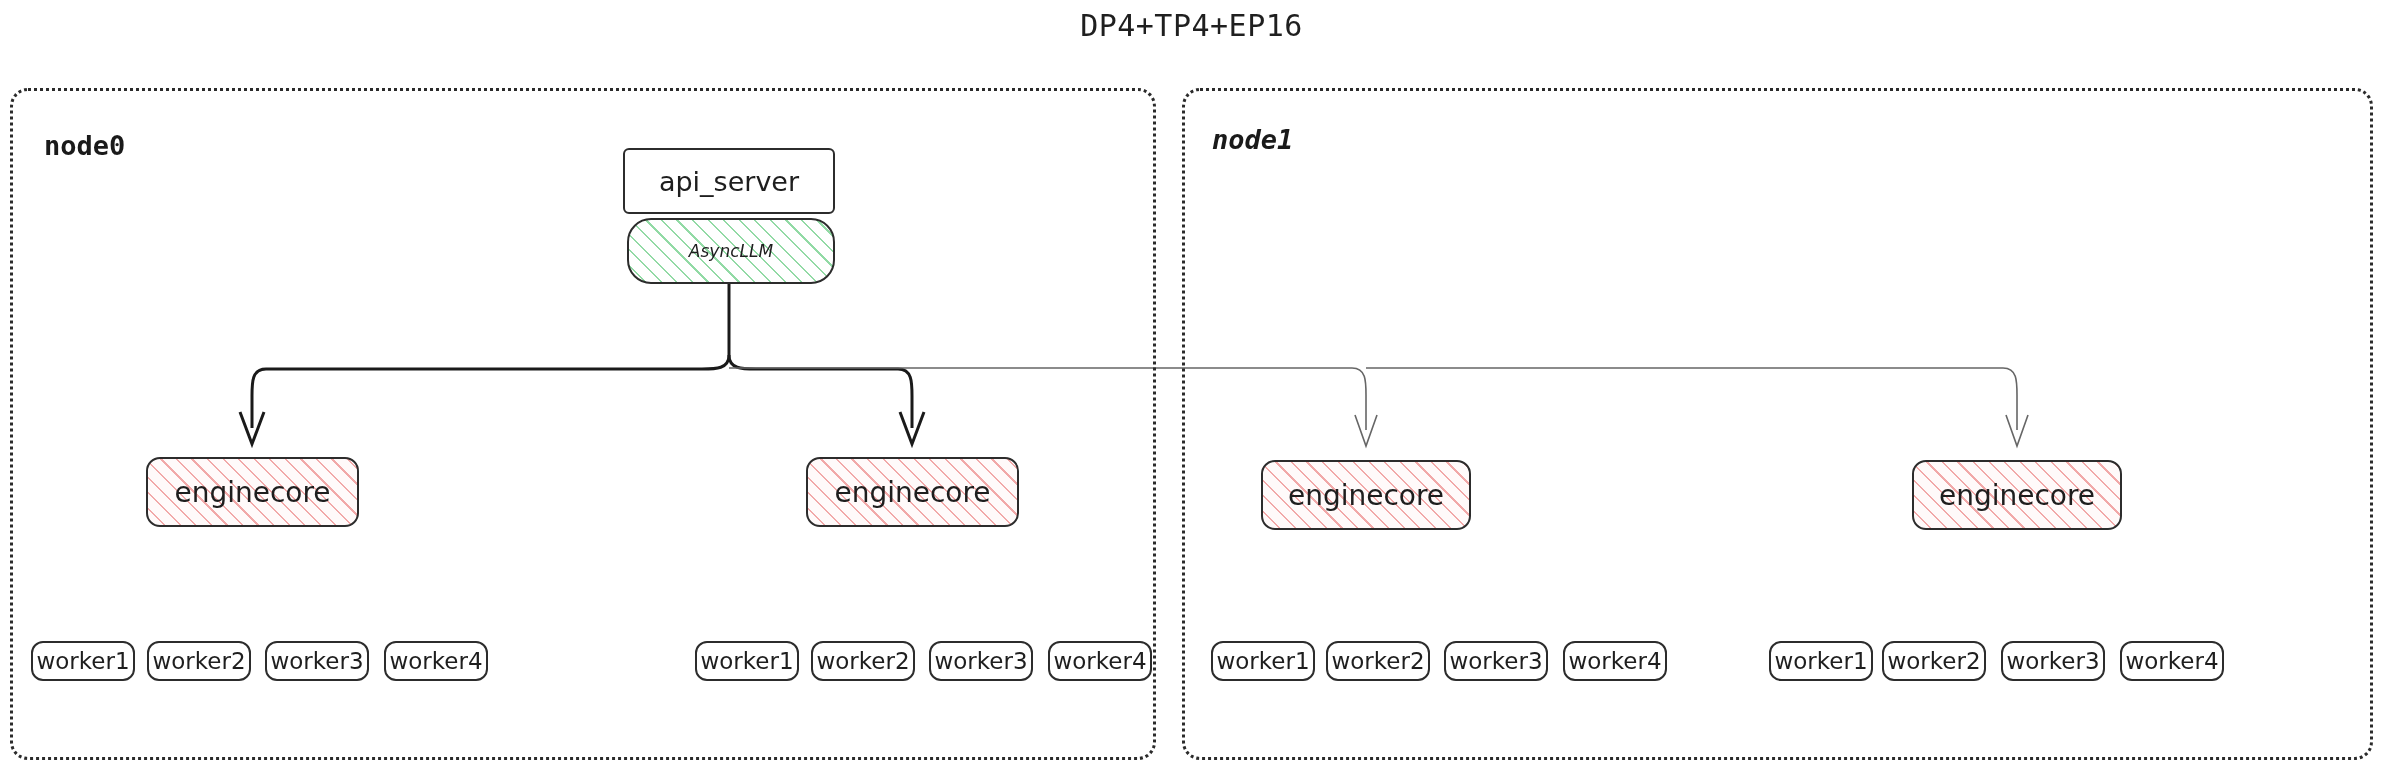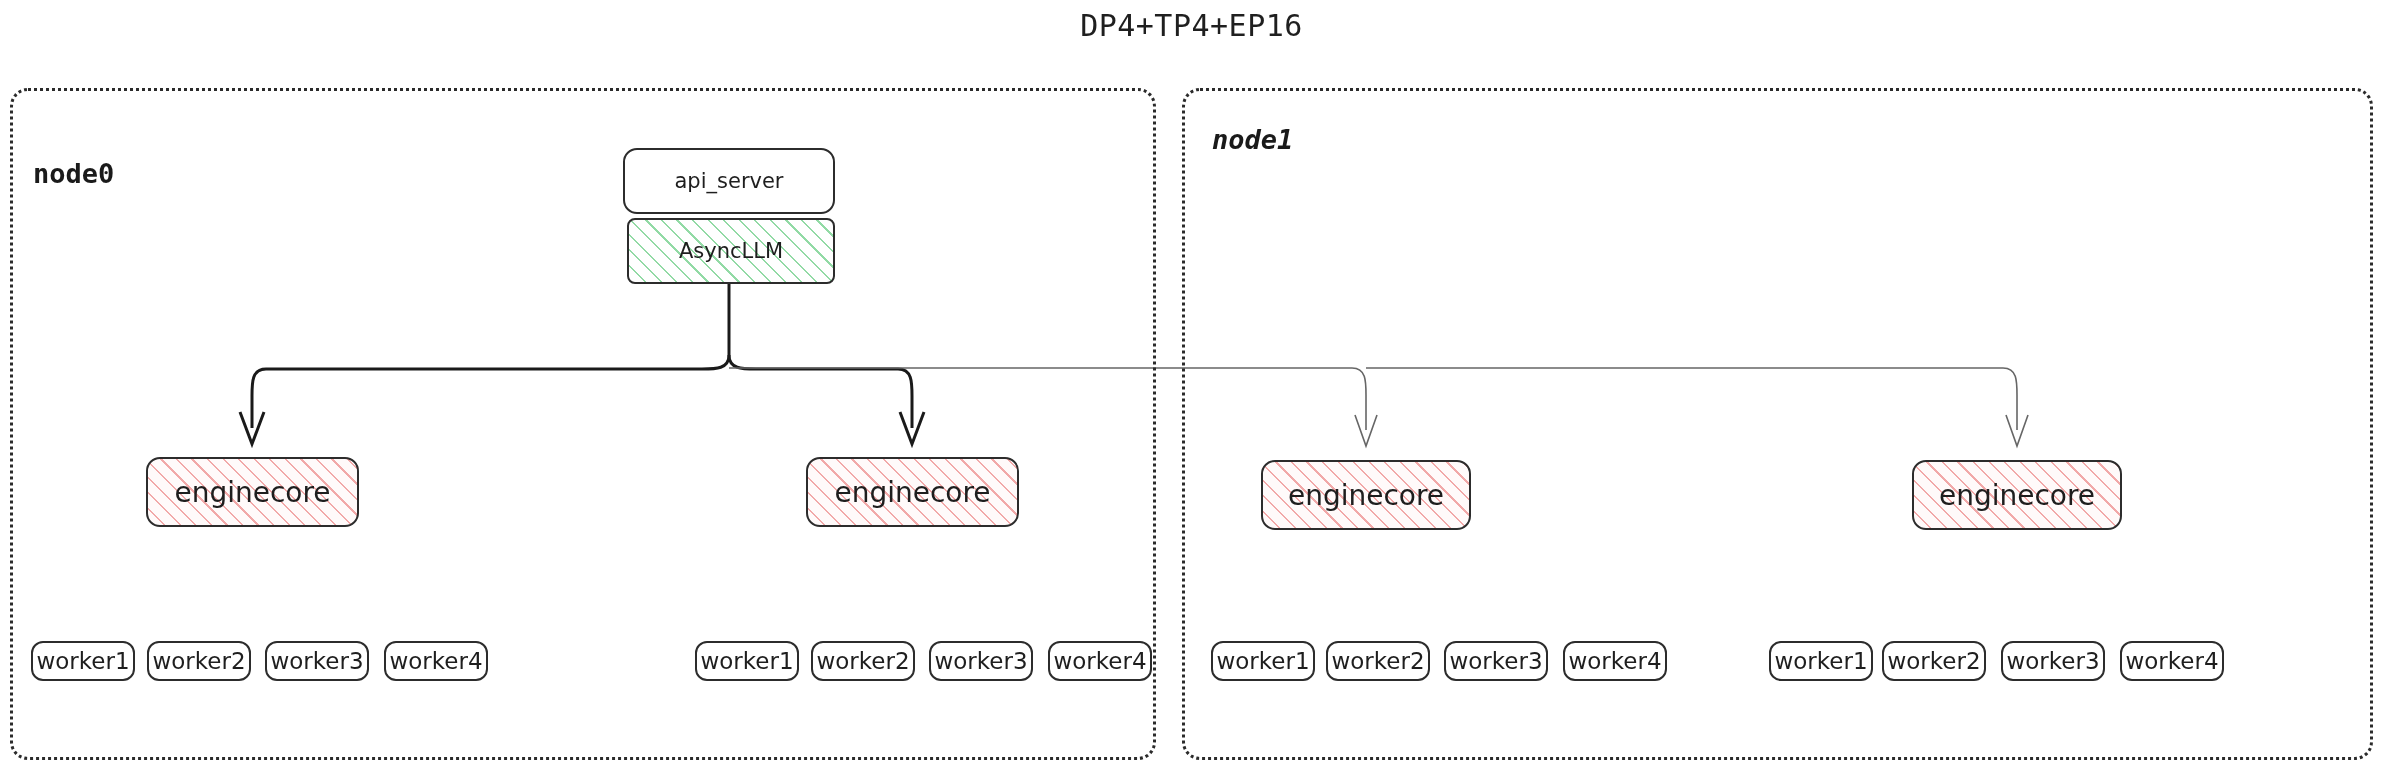--- a/index.html
+++ b/index.html
@@ -65,36 +65,37 @@
     display: flex;
     align-items: center;
     justify-content: center;
     color: #1e1e1e;
     font-size: 20px;
     white-space: nowrap;
   }
 
   
   .box.api-server {
-    border-radius: 14px;
-    font-size: 21px;
+    border-radius: 6px;
+    font-size: 27px;
   }
 
   
   .box.asyncllm {
-    border-radius: 8px;
-    font-size: 21px;
+    border-radius: 24px;
+    font-size: 17px;
     background-color: #ffffff;
     background-image: repeating-linear-gradient(
       45deg,
       rgba(140, 216, 160, 0.95) 0px,
       rgba(140, 216, 160, 0.95) 1.6px,
       rgba(255, 255, 255, 0) 1.6px,
       rgba(255, 255, 255, 0) 11px
     );
+    font-style: italic;
   }
 
   
   .box.enginecore {
     border-radius: 14px;
     font-size: 28px;
     background-color: #fffafa;
     background-image: repeating-linear-gradient(
       45deg,
       rgba(240, 160, 160, 0.9) 0px,
@@ -151,21 +152,21 @@
     <path class="arrowhead-local" d="M 900 412 L 912 444 L 924 412"></path>
 
     <path class="edge-remote" d="M 729 368 L 1352 368 C 1366 368 1366 381 1366 395 L 1366 430"></path>
     <path class="arrowhead-remote" d="M 1355 415 L 1366 446 L 1377 415"></path>
 
     <path class="edge-remote" d="M 1366 368 L 2003 368 C 2017 368 2017 381 2017 395 L 2017 430"></path>
     <path class="arrowhead-remote" d="M 2006 415 L 2017 446 L 2028 415"></path>
   </svg>
 
   <div class="cluster" style="left:10px; top:88px; width:1146px; height:672px;"></div>
-  <div class="cluster-label" style="left:33px; top:130px;margin-top:28px;">node0</div>
+  <div class="cluster-label" style="left:44px; top:130px;">node0</div>
 
   <div class="box api-server" style="left:623px; top:148px; width:212px; height:66px;">api_server</div>
 
   <div class="box asyncllm" style="left:627px; top:218px; width:208px; height:66px;">AsyncLLM</div>
 
   <div class="box enginecore" style="left:146px; top:457px; width:213px; height:70px;">enginecore</div>
 
   <div class="box enginecore" style="left:806px; top:457px; width:213px; height:70px;">enginecore</div>
 
   <div class="box worker" style="left:31px; top:641px; width:104px; height:40px;">worker1</div>

